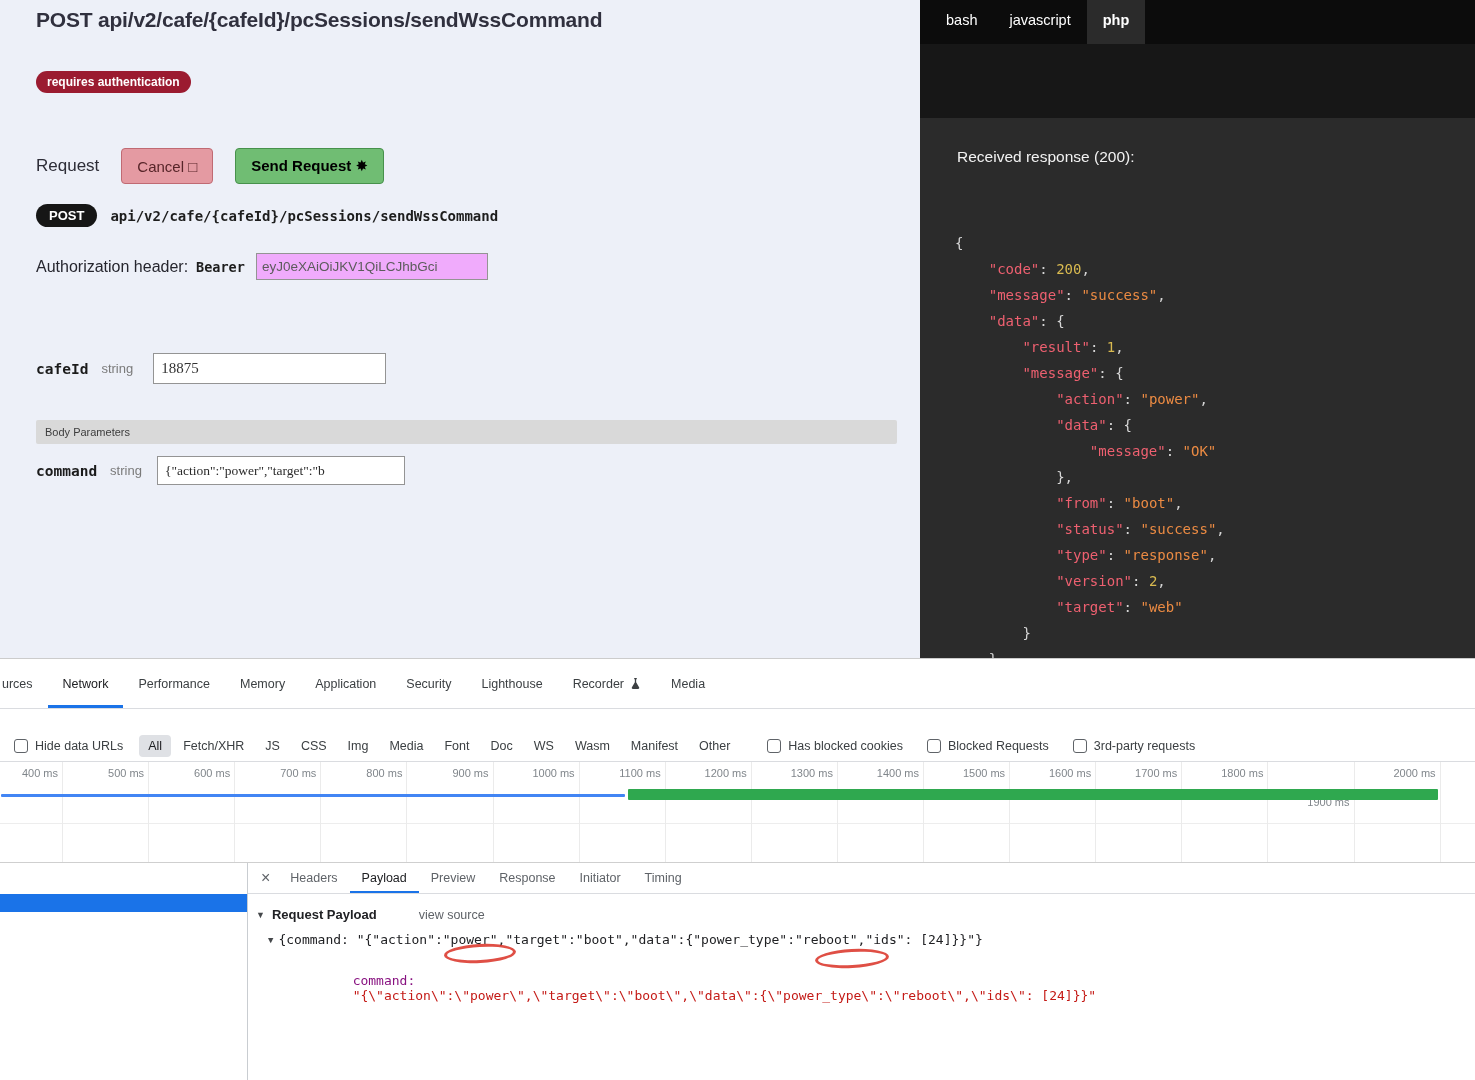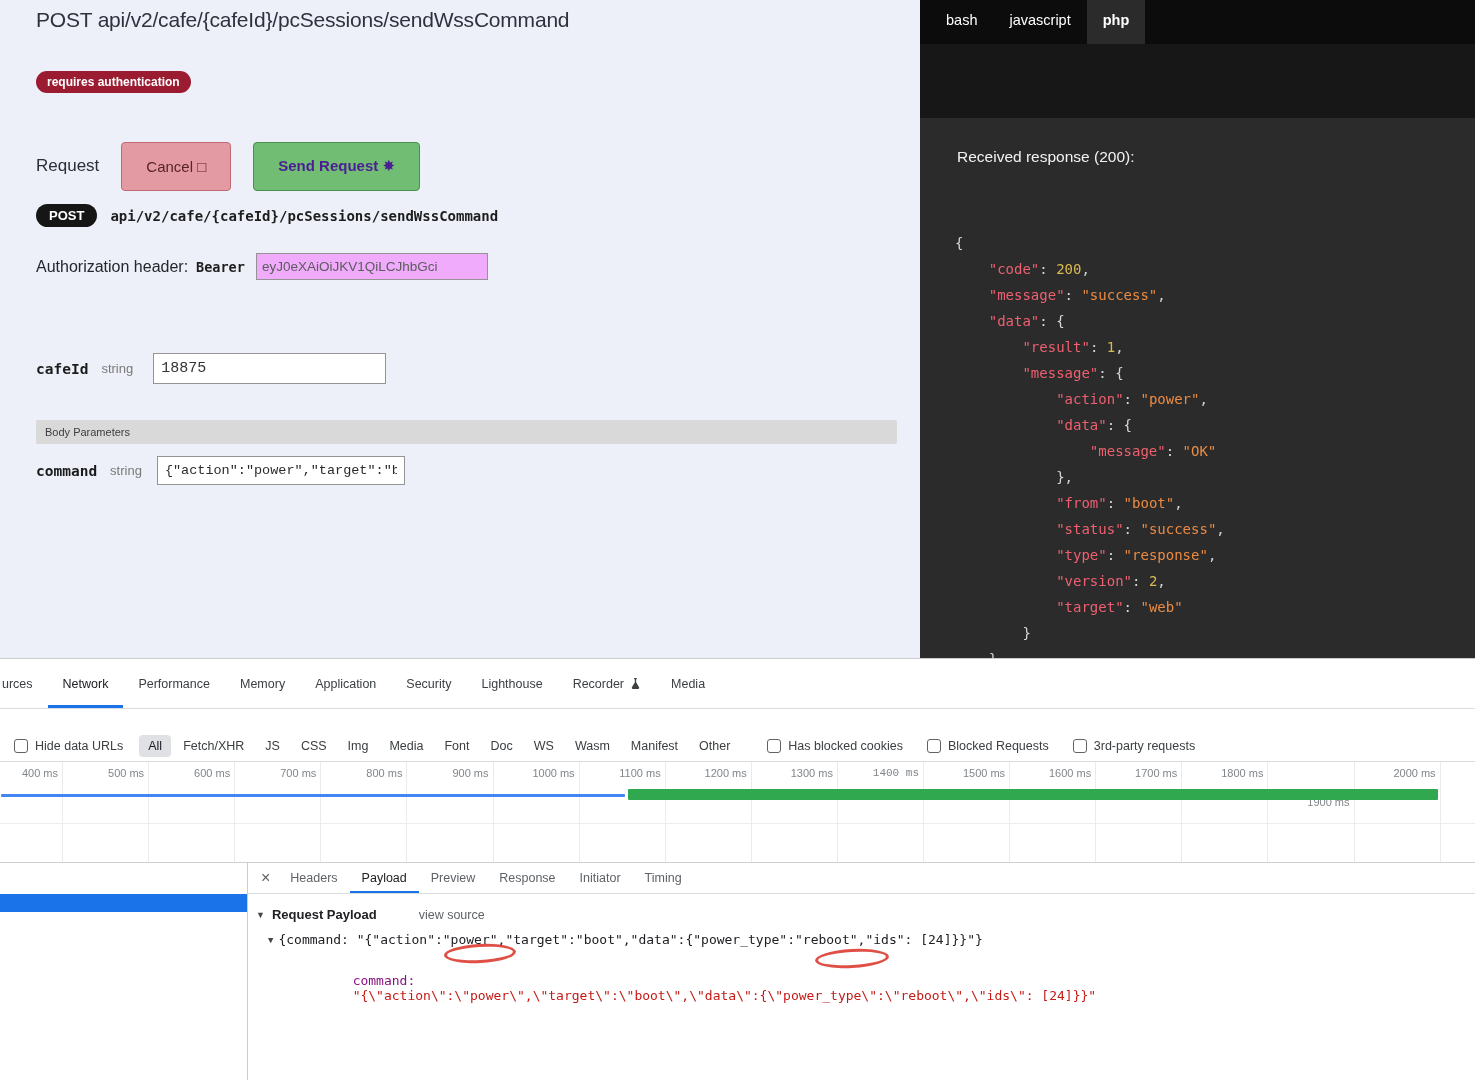--- a/index.html
+++ b/index.html
@@ -1,43 +1,43 @@
 <!DOCTYPE html>
 <html><head>
 <meta charset="utf-8">
 <style>
   *{margin:0;padding:0;box-sizing:border-box}
   html,body{width:1475px;height:1080px}
   body{position:relative;overflow:hidden;background:#fff;font-family:"Liberation Sans","DejaVu Sans",sans-serif}
 
   
   .api-panel{position:absolute;left:0;top:0;width:920px;height:658px;background:#edf0f8;overflow:hidden}
-  .api-title{position:absolute;left:36px;top:8px;font-size:21px;font-weight:400;color:#30303e;letter-spacing:-.2px}
+  .api-title{position:absolute;left:36px;top:8px;font-size:21px;font-weight:700;color:#30303e;letter-spacing:-.2px}
   .auth-badge{position:absolute;left:36px;top:71px;background:#9b1b30;color:#fff;font-size:12px;font-weight:700;padding:4px 11px;border-radius:11px}
   .req-row{position:absolute;left:36px;top:147px;display:flex;align-items:center;height:38px}
   .req-label{font-size:17px;color:#2d2d37;margin-right:22px}
-  .btn{font-size:15px;height:49px;padding:0 24px;border-radius:4px;cursor:pointer;font-family:inherit}
+  .btn{font-size:15px;height:36px;padding:0 15px;border-radius:4px;cursor:pointer;font-family:inherit}
   .btn.cancel{background:#e49aa2;border:1px solid #c06a73;color:#572529;margin-right:22px}
-  .btn.send{background:#70bd73;border:1px solid #47914c;color:#4c1d95;font-weight:600}
+  .btn.send{background:#70bd73;border:1px solid #47914c;color:#000000;font-weight:600}
   .endpoint-row{position:absolute;left:36px;top:204px;display:flex;align-items:center;gap:13px}
   .method-pill{background:#161616;color:#fff;font-weight:700;font-size:13px;padding:4px 13px;border-radius:13px}
   .endpoint{font-family:"DejaVu Sans Mono",monospace;font-weight:700;font-size:14px;color:#1d1d1d}
   .auth-row{position:absolute;left:36px;top:253px;display:flex;align-items:center}
   .auth-label{font-size:16px;color:#26262e}
   .bearer{font-family:"DejaVu Sans Mono",monospace;font-weight:700;font-size:13.5px;color:#1d1d1d;margin:0 11px 0 8px}
   .auth-input{width:232px;height:27px;border:1px solid #949494;background:#f0abfc;font-size:13.5px;color:#5c5c5c;padding:0 5px;font-family:inherit}
   .sec-head{position:absolute;left:36px;width:861px;height:24px;background:#d9d9d9;border-radius:2px;font-size:11px;color:#3d3d3d;line-height:24px;padding-left:9px}
   .sec-head.url{top:318px}
   .sec-head.bodyp{top:420px}
   .param-row{position:absolute;left:36px;display:flex;align-items:center}
   .param-row.cafeid{top:353px}
   .param-row.command{top:456px}
   .pname{font-family:"DejaVu Sans Mono",monospace;font-weight:700;font-size:14.5px;color:#1b1b1b}
   .ptype{font-size:13px;color:#7a7a7a;margin-left:13px}
-  .p-input{height:31px;border:1px solid #949494;background:#fff;padding:0 7px;font-size:15px;color:#333;font-family:Liberation Mono, monospace}
+  .p-input{height:31px;border:1px solid #949494;background:#fff;padding:0 7px;font-size:15px;color:#333;font-family:Liberation Serif, serif}
   .param-row.cafeid .p-input{width:233px;margin-left:20px}
   .param-row.command .p-input{width:248px;margin-left:15px;height:29px;font-size:13.5px;color:#2b2b2b}
 
   
   .code-panel{position:absolute;left:920px;top:0;width:555px;height:658px;background:#171717;overflow:hidden}
   .code-tab-bar{position:absolute;top:0;left:0;right:0;height:44px;background:#0c0c0c;display:flex;align-items:stretch;padding-left:10px}
   .code-tab{color:#fff;font-size:14.5px;padding:12px 16px;cursor:pointer}
   .code-tab.active{background:#2b2b2b;font-weight:600}
   .code-block{position:absolute;left:0;top:118px;right:0;bottom:0;background:#2b2b2b;overflow:hidden}
   .resp-title{position:absolute;left:37px;top:30px;color:#f2f2f2;font-size:15.5px}
@@ -255,21 +255,21 @@
       <span class="tick" style="left: 410.5px;">900 ms</span>
       <div class="grid-line" style="left: 578.6px;"></div>
       <span class="tick" style="left: 496.6px;">1000 ms</span>
       <div class="grid-line" style="left: 664.7px;"></div>
       <span class="tick" style="left: 582.7px;">1100 ms</span>
       <div class="grid-line" style="left: 750.8px;"></div>
       <span class="tick" style="left: 668.8px;">1200 ms</span>
       <div class="grid-line" style="left: 836.9px;"></div>
       <span class="tick" style="left: 754.9px;">1300 ms</span>
       <div class="grid-line" style="left: 923px;"></div>
-      <span class="tick" style="left: 841px; font-family: Liberation Mono, monospace;">1400 ms</span>
+      <span class="tick" style="left: 841px;">1400 ms</span>
       <div class="grid-line" style="left: 1009.1px;"></div>
       <span class="tick" style="left: 927.1px;">1500 ms</span>
       <div class="grid-line" style="left: 1095.2px;"></div>
       <span class="tick" style="left: 1013.2px;">1600 ms</span>
       <div class="grid-line" style="left: 1181.3px;"></div>
       <span class="tick" style="left: 1099.3px;">1700 ms</span>
       <div class="grid-line" style="left: 1267.4px;"></div>
       <span class="tick" style="left: 1185.4px;">1800 ms</span>
       <div class="grid-line" style="left: 1353.5px;"></div>
       <span class="tick" style="left: 1271.5px; margin-top: 29px;">1900 ms</span>

